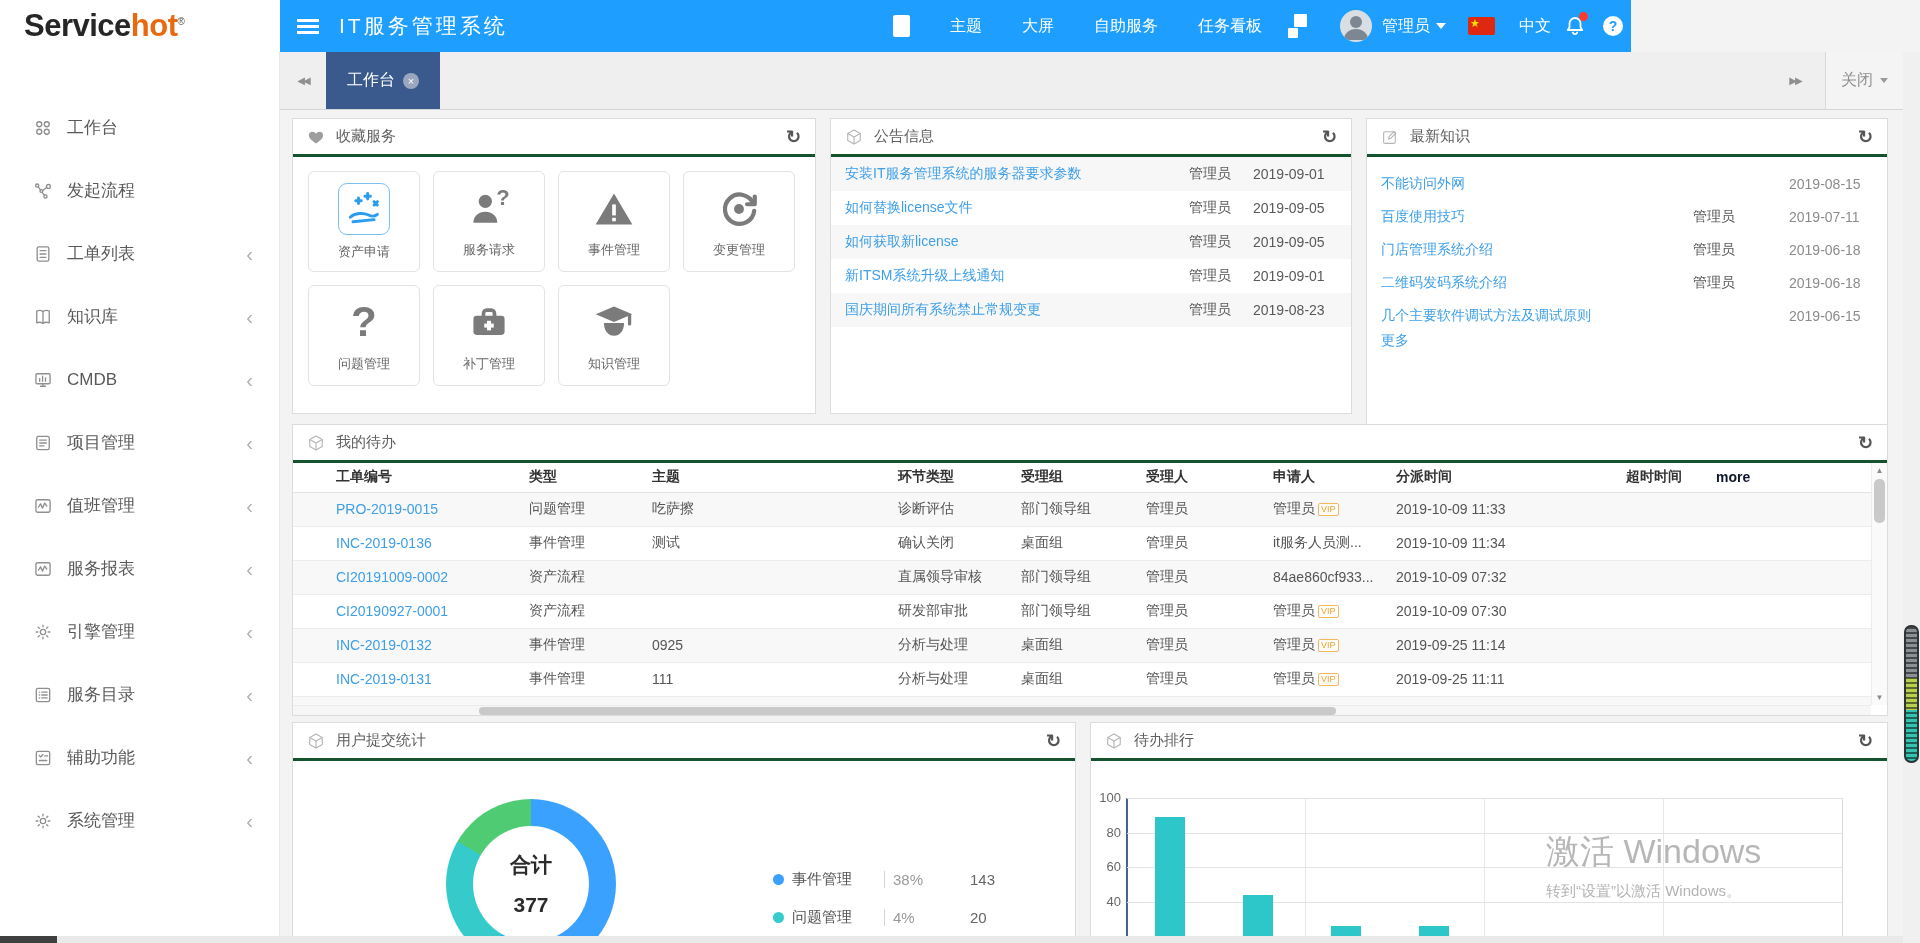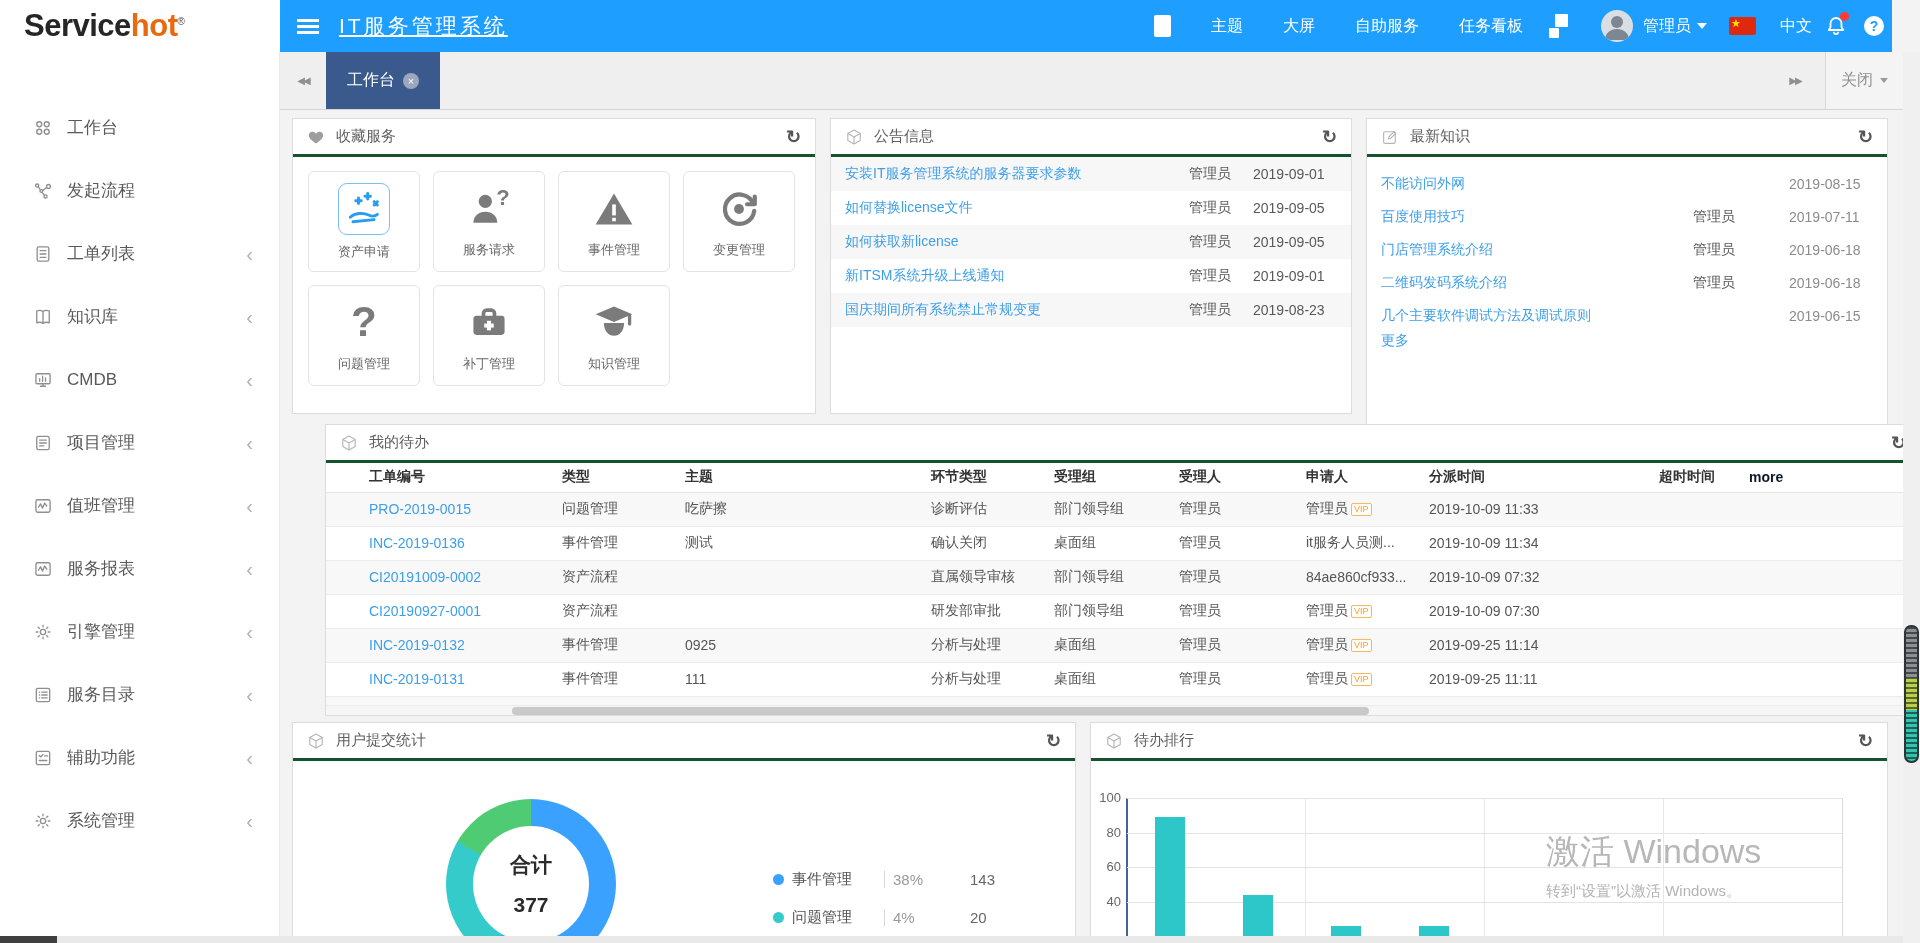--- a/index.html
+++ b/index.html
@@ -2,31 +2,31 @@
 <html><head>
 <meta charset="utf-8">
 <style>
   * { box-sizing: border-box; }
   html,body { margin:0; padding:0; }
   body {
     width:1920px; height:943px; overflow:hidden; position:relative;
     font-family:"Liberation Sans", sans-serif; background:#f3f3f3; font-size:14px;
   }
   
-  .header { position:absolute; top:0; left:0; width:1892px; height:52px; display:flex; z-index:9; }
+  .header { position:absolute; top:0; left:0; width:1631px; height:52px; display:flex; z-index:9; }
   .logo-box { width:280px; background:#fff; display:flex; align-items:center; padding-left:24px; }
   .logo-text { font-size:31px; font-weight:800; letter-spacing:-0.5px; color:#262626; }
   .logo-hot { color:#e8690f; }
   .logo-reg { font-size:10px; color:#555; vertical-align:super; font-weight:400; }
   .topbar { flex:1; background:#1E9FFF; display:flex; align-items:center; color:#fff; }
   .hamburger { width:22px; height:15px; margin:0 20px 0 17px; position:relative; cursor:pointer; }
   .hamburger, .hamburger::before, .hamburger::after { border-top:3px solid #fff; }
   .hamburger::before, .hamburger::after { content:""; position:absolute; left:0; width:22px; }
   .hamburger::before { top:3px; } .hamburger::after { top:9px; }
-  .app-title { font-size:21px; letter-spacing:3px;text-decoration:underline; }
+  .app-title { font-size:21px; letter-spacing:3px; }
   .topnav { margin-left:auto; display:flex; align-items:center; }
   .nav-label { font-size:16px; margin:0 20px; cursor:pointer; white-space:nowrap; }
   .sq-icon { width:17px; height:22px; background:#fff; border-radius:2px; margin:0 20px; cursor:pointer; }
   .gridmix-icon { width:24px; height:24px; position:relative; margin:0 14px 0 6px; cursor:pointer; }
   .gridmix-icon i { position:absolute; background:#fff; border-radius:1px; }
   .gridmix-icon i:first-child { width:13px; height:13px; left:6px; top:0; }
   .gridmix-icon i:last-child { width:10px; height:10px; left:0; top:14px; }
   .avatar { width:32px; height:32px; border-radius:50%; background:#d9dee3; overflow:hidden; margin:0 10px 0 14px; cursor:pointer; flex:none; }
   .user-name { font-size:16px; cursor:pointer; display:flex; align-items:center; gap:6px; }
   .caret-down { width:0; height:0; border-left:5px solid transparent; border-right:5px solid transparent; border-top:6px solid #fff; display:inline-block; }
@@ -53,21 +53,21 @@
   
   .content { position:absolute; left:280px; top:110px; width:1623px; height:833px; }
   .panel { position:absolute; background:#fff; border:1px solid #dcdcdc; }
   .panel-h { height:38px; border-bottom:3px solid #14532d; display:flex; align-items:center; padding:0 14px; gap:11px; color:#5f5f5f; font-size:15px; }
   .p-icon { width:18px; height:18px; color:#b5b5b5; flex:none; }
   .p-icon svg { display:block; }
   .refresh-icon { margin-left:auto; color:#555; font-size:18px; font-weight:bold; cursor:pointer; line-height:1; }
   #panel-fav  { left:12px;  top:8px;   width:524px; height:296px; }
   #panel-ann  { left:550px; top:8px;   width:522px; height:296px; }
   #panel-kn   { left:1086px;top:8px;   width:522px; height:381px; }
-  #panel-todo { left:12px;  top:314px; width:1596px;height:292px;margin-left:33px; }
+  #panel-todo { left:12px;  top:314px; width:1596px;height:292px; }
   #panel-stats{ left:12px;  top:612px; width:784px; height:420px; }
   #panel-rank { left:810px; top:612px; width:798px; height:420px; }
   
   .fav-grid { padding:14px 15px; display:flex; flex-wrap:wrap; gap:13px; }
   .tile { width:112px; height:101px; border:1px solid #e3e3e3; border-radius:6px; background:#fff; display:flex; flex-direction:column; align-items:center; justify-content:center; gap:8px; cursor:pointer; }
   .tile-icon { width:48px; height:48px; display:flex; align-items:center; justify-content:center; color:#7b7b7b; }
   .tile-icon svg { width:44px; height:44px; }
   .tile-icon.boxed { border:1px solid #7cc0f2; border-radius:9px; color:#2b9df0; width:52px; height:52px; }
   .tile-label { font-size:13px; color:#666; }
   

